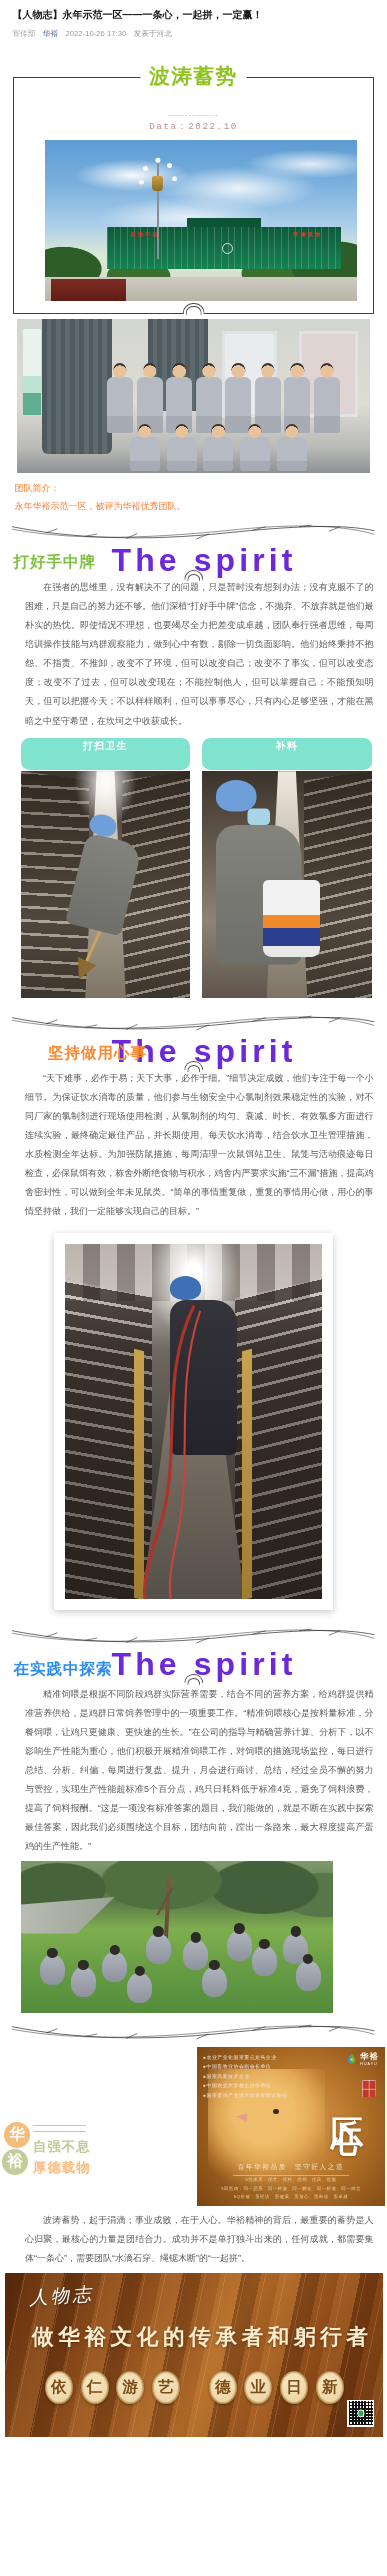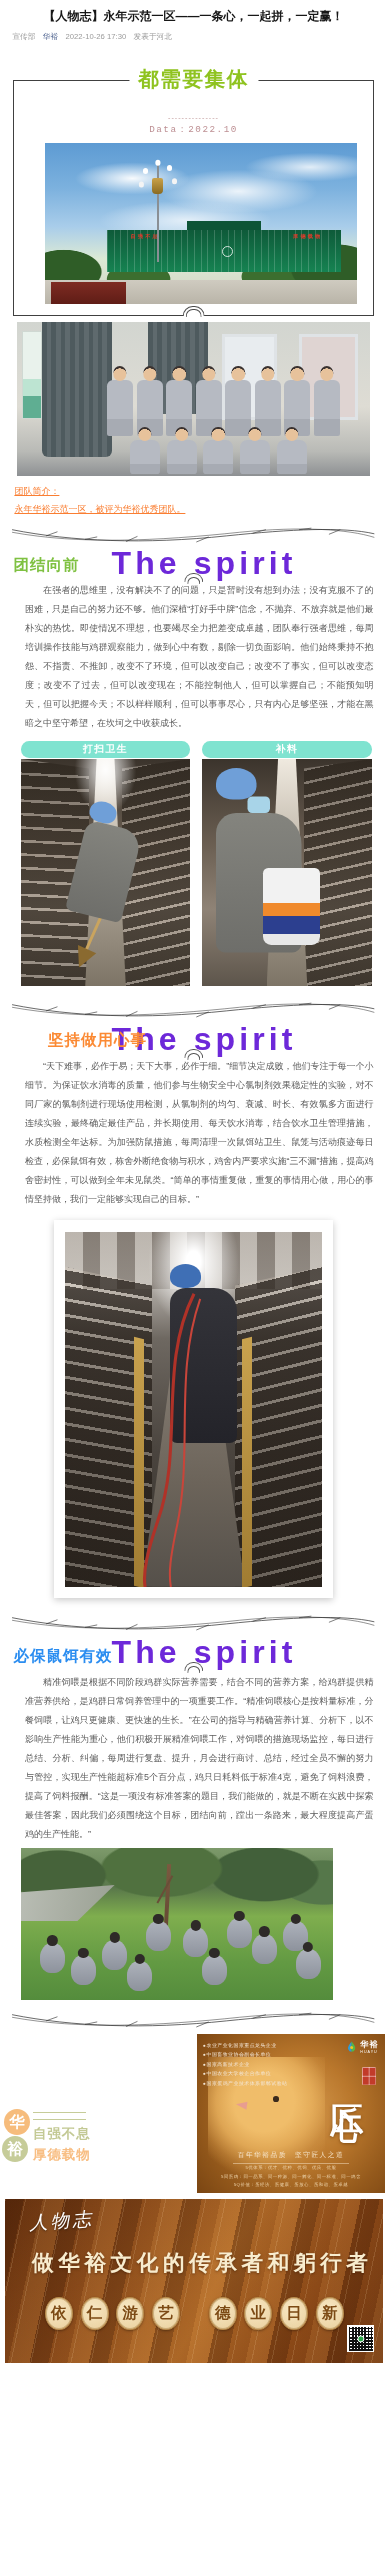--- a/index.html
+++ b/index.html
@@ -1,20 +1,20 @@
 <!DOCTYPE html>
 <html style="font-size:8.2px"><head>
 <meta charset="utf-8">
 <style>
   html,body{margin:0;padding:0;background:#fff;}
   body{font-family:"Liberation Sans","DejaVu Sans",sans-serif;}
   .page{position:relative;width:387px;height:2685px;margin:0 auto;background:#fff;overflow:hidden;}
 
   
-  .title{margin:8.2px 12.4px 0;font-size:12px;line-height:1.4;font-weight:bold;color:#171717;text-align:center;}
+  .title{margin:8.2px 12.4px 0;font-size:10px;line-height:1.4;font-weight:bold;color:#171717;}
   .byline{margin:6.7px 12.4px 0;font-size:7.7px;color:#9b9b9b;}
   .byline span{margin-right:5.2px;}
   .byline .acct{color:#576b95;}
 
   
   .spirit-box{position:relative;margin:38px 13px 0;border:0.8px solid #404040;padding:24px 14.4px 11.3px;}
   .spirit-box-title{position:absolute;top:-15.5px;left:50%;transform:translateX(-50%);background:#fff;
     padding:0 9.3px;font-size:20.6px;font-weight:bold;color:#8fc320;letter-spacing:1.5px;white-space:nowrap;}
   .spirit-box p{margin:0;font-size:9px;line-height:2.14;color:#595959;text-align:justify;}
   .dashes{margin-top:8.2px;text-align:center;color:#c09a9a;font-size:7.2px;letter-spacing:1px;}
@@ -73,30 +73,30 @@
   .window{position:absolute;top:8%;height:52%;background:#e8ecef;border:3.1px solid #dfe3e6;}
   .window.w1{left:58%;width:14%;} .window.w2{left:80%;width:15%;background:#dfd4d2;}
   .sign{position:absolute;left:1.5%;top:6%;width:5%;height:56%;background:linear-gradient(180deg,#e9f2ec 0 55%,#bde4d2 55% 75%,#5fae92 75%);border:1px solid #cfd8d2;}
   .row-back{position:absolute;left:22%;right:5%;bottom:26%;display:flex;justify-content:center;gap:3.6px;}
   .row-front{position:absolute;left:26%;right:12%;bottom:1%;display:flex;justify-content:center;gap:6.7px;}
   .person{position:relative;width:26px;height:56px;background:linear-gradient(180deg,#b6bac2 0 70%,#a7abb3 70%);border-radius:6.2px 6.2px 2.1px 2.1px;}
   .person::before{content:"";position:absolute;left:50%;top:-13.4px;transform:translateX(-50%);width:13.4px;height:14.4px;border-radius:50%;
     background:radial-gradient(circle at 50% 62%,#e7c29b 60%,#3a3230 62%);}
   .row-front .person{width:30px;height:34px;border-radius:7.2px 7.2px 3.1px 3.1px;}
 
-  .team-intro{margin:6.2px 0 0 14.4px;font-size:9px;line-height:2.05;color:#fa7e32;position:relative;z-index:1;text-decoration:underline;}
+  .team-intro{margin:6.2px 0 0 14.4px;font-size:9px;line-height:2.05;color:#fa7e32;position:relative;z-index:1;}
   .team-intro p{margin:0;}
 
   .divider{margin:4.1px 10.3px 0;height:21.6px;}
 
   
   .pill-row{margin:7.2px 15.5px 0 21px;display:flex;gap:12.4px;position:relative;z-index:1;}
   .pill-fig{margin:0;flex:1;}
   .pill{display:block;background:#7fe3d0;color:#fff;text-align:center;font-size:9.8px;letter-spacing:1.5px;
-    height:17px;line-height:16.5px;border-radius:8.2px;margin-bottom:1.5px;font-weight:bold;}
+    height:32px;line-height:16.5px;border-radius:8.2px;margin-bottom:1.5px;font-weight:bold;}
   .hen-photo{height:227px;background:linear-gradient(180deg,#3b342c 0%,#6b5f52 38%,#8f8376 66%,#5d554b 100%);}
   .cages{position:absolute;top:0;bottom:0;width:40%;
     background:repeating-linear-gradient(175deg,rgba(235,225,214,.35) 0 2.6px,rgba(45,38,30,.65) 2.6px 13.4px);}
   .cages.left{left:0;transform:skewY(8deg);transform-origin:top left;}
   .cages.right{right:0;transform:skewY(-8deg);transform-origin:top right;}
   .aisle{position:absolute;left:38%;right:38%;top:0;bottom:0;background:linear-gradient(180deg,#efe9df 0%,#b9b0a2 45%,#7d7466 100%);
     clip-path:polygon(28% 0,72% 0,100% 100%,0 100%);}
   .toplight{position:absolute;left:30%;top:0;width:40%;height:26%;background:radial-gradient(ellipse at 50% 18%,rgba(255,255,255,.95),transparent 65%);}
   .worker{position:absolute;z-index:2;}
   .cap{width:27px;height:20.6px;border-radius:50% 50% 42% 42%;background:#6f9fd8;}
@@ -202,21 +202,21 @@
 
   <h1 class="title">【人物志】永年示范一区——一条心，一起拼，一定赢！</h1>
   <div class="byline">
     <span>宣传部</span>
     <span class="acct">华裕</span>
     <span>2022-10-26 17:30</span>
     <span>发表于河北</span>
   </div>
 
   <section class="spirit-box">
-    <div class="spirit-box-title">都需要集体</div>
+    <div class="spirit-box-title">波涛蓄势</div>
     <div class="dashes">---------------</div>
     <div class="data-label">Data：2022.10</div>
     <div class="photo building-photo">
       <div class="clouds"></div>
       <div class="trees"></div>
       <div class="ground"></div>
       <div class="bld">
         <span class="bld-txt l">自强不息</span>
         <span class="bld-txt r">厚德载物</span>
         <span class="bld-logo"></span>
@@ -265,21 +265,21 @@
     <svg width="100%" height="21.6" viewBox="0 0 710 42" preserveAspectRatio="none">
       <path d="M4 13 C120 36,260 42,420 25 C545 12,645 7,706 21" fill="none" stroke="#2e2e2e" stroke-width="1.4"></path>
       <path d="M4 18 C135 42,285 35,445 18 C565 6,655 12,706 28" fill="none" stroke="#2e2e2e" stroke-width="1"></path>
       <path d="M70 25 l22 -8 M145 32 l24 -5 M225 36 l22 -10 M385 27 l-24 10 M470 20 l26 -7 M560 13 l24 -3 M640 13 l-22 9" stroke="#2e2e2e" stroke-width="1.2" fill="none"></path>
     </svg>
   </div>
 
   <section class="sec">
     <div class="watermark">The spirit</div>
     <span class="arc-icon arc-center"></span>
-    <h2 class="sec-head green">团结向前</h2>
+    <h2 class="sec-head green">打好手中牌</h2>
     <p class="body indent">在强者的思维里，没有解决不了的问题，只是暂时没有想到办法；没有克服不了的困难，只是自己的努力还不够。他们深植“打好手中牌”信念，不抛弃、不放弃就是他们最朴实的热忱。即使情况不理想，也要竭尽全力把差变成卓越，团队奉行强者思维，每周培训操作技能与鸡群观察能力，做到心中有数，剔除一切负面影响。他们始终秉持不抱怨、不指责、不推卸，改变不了环境，但可以改变自己；改变不了事实，但可以改变态度；改变不了过去，但可以改变现在；不能控制他人，但可以掌握自己；不能预知明天，但可以把握今天；不以样样顺利，但可以事事尽心，只有内心足够坚强，才能在黑暗之中坚守希望，在坎坷之中收获成长。</p>
     <div class="pill-row">
       <figure class="pill-fig">
         <div class="pill">打扫卫生</div>
         <div class="photo hen-photo sweep">
           <div class="cages left"></div>
           <div class="cages right"></div>
           <div class="aisle"></div>
           <div class="toplight"></div>
           <div class="worker">
@@ -343,21 +343,21 @@
     <svg width="100%" height="21.6" viewBox="0 0 710 42" preserveAspectRatio="none">
       <path d="M4 13 C120 36,260 42,420 25 C545 12,645 7,706 21" fill="none" stroke="#2e2e2e" stroke-width="1.4"></path>
       <path d="M4 18 C135 42,285 35,445 18 C565 6,655 12,706 28" fill="none" stroke="#2e2e2e" stroke-width="1"></path>
       <path d="M70 25 l22 -8 M145 32 l24 -5 M225 36 l22 -10 M385 27 l-24 10 M470 20 l26 -7 M560 13 l24 -3 M640 13 l-22 9" stroke="#2e2e2e" stroke-width="1.2" fill="none"></path>
     </svg>
   </div>
 
   <section class="sec">
     <div class="watermark">The spirit</div>
     <span class="arc-icon arc-center"></span>
-    <h2 class="sec-head blue" style="padding-top:13.4px;">必保鼠饵有效</h2>
+    <h2 class="sec-head blue" style="padding-top:13.4px;">在实践中探索</h2>
     <p class="body indent">精准饲喂是根据不同阶段鸡群实际营养需要，结合不同的营养方案，给鸡群提供精准营养供给，是鸡群日常饲养管理中的一项重要工作。“精准饲喂核心是按料量标准，分餐饲喂，让鸡只更健康、更快速的生长。”在公司的指导与精确营养计算、分析下，以不影响生产性能为重心，他们积极开展精准饲喂工作，对饲喂的措施现场监控，每日进行总结、分析、纠偏，每周进行复盘、提升，月会进行商讨、总结，经过全员不懈的努力与管控，实现生产性能超标准5个百分点，鸡只日耗料低于标准4克，避免了饲料浪费，提高了饲料报酬。“这是一项没有标准答案的题目，我们能做的，就是不断在实践中探索最佳答案，因此我们必须围绕这个目标，团结向前，蹚出一条路来，最大程度提高产蛋鸡的生产性能。”</p>
     <div class="photo weed-photo">
       <div class="canopy"></div>
       <div class="road"></div>
       <div class="trunk"></div>
       <span class="wp" style="left:6%;top:62%;"></span>
       <span class="wp" style="left:16%;top:70%;"></span>
       <span class="wp" style="left:26%;top:60%;"></span>
       <span class="wp" style="left:34%;top:74%;"></span>
       <span class="wp" style="left:40%;top:48%;"></span>
@@ -412,20 +412,21 @@
       <div class="calli-big">匠心</div>
       <div class="ptag">百年华裕品质　坚守匠人之道</div>
       <div class="plines">
         <div>5优体系：优才、优种、优饲、优质、优服</div>
         <div>5同蛋鸡：同一品系、同一种源、同一孵化、同一标准、同一鸡舍</div>
         <div>5Q价值：蛋经济、蛋健康、蛋放心、蛋和谐、蛋卓越</div>
       </div>
     </div>
   </section>
 
+  <p class="body indent closing">波涛蓄势，起于涓滴；事业成败，在于人心。华裕精神的背后，最重要的蓄势是人心归聚，最核心的力量是团结合力。成功并不是单打独斗出来的，任何成就，都需要集体“一条心”，需要团队“水滴石穿、绳锯木断”的“一起拼”。</p>
 
   <footer class="banner">
     <div class="banner-calli">人物志</div>
     <div class="banner-title">做华裕文化的传承者和躬行者</div>
     <div class="badge-row">
       <span class="bbadge">依</span>
       <span class="bbadge">仁</span>
       <span class="bbadge">游</span>
       <span class="bbadge">艺</span>
       <span class="bgap"></span>

